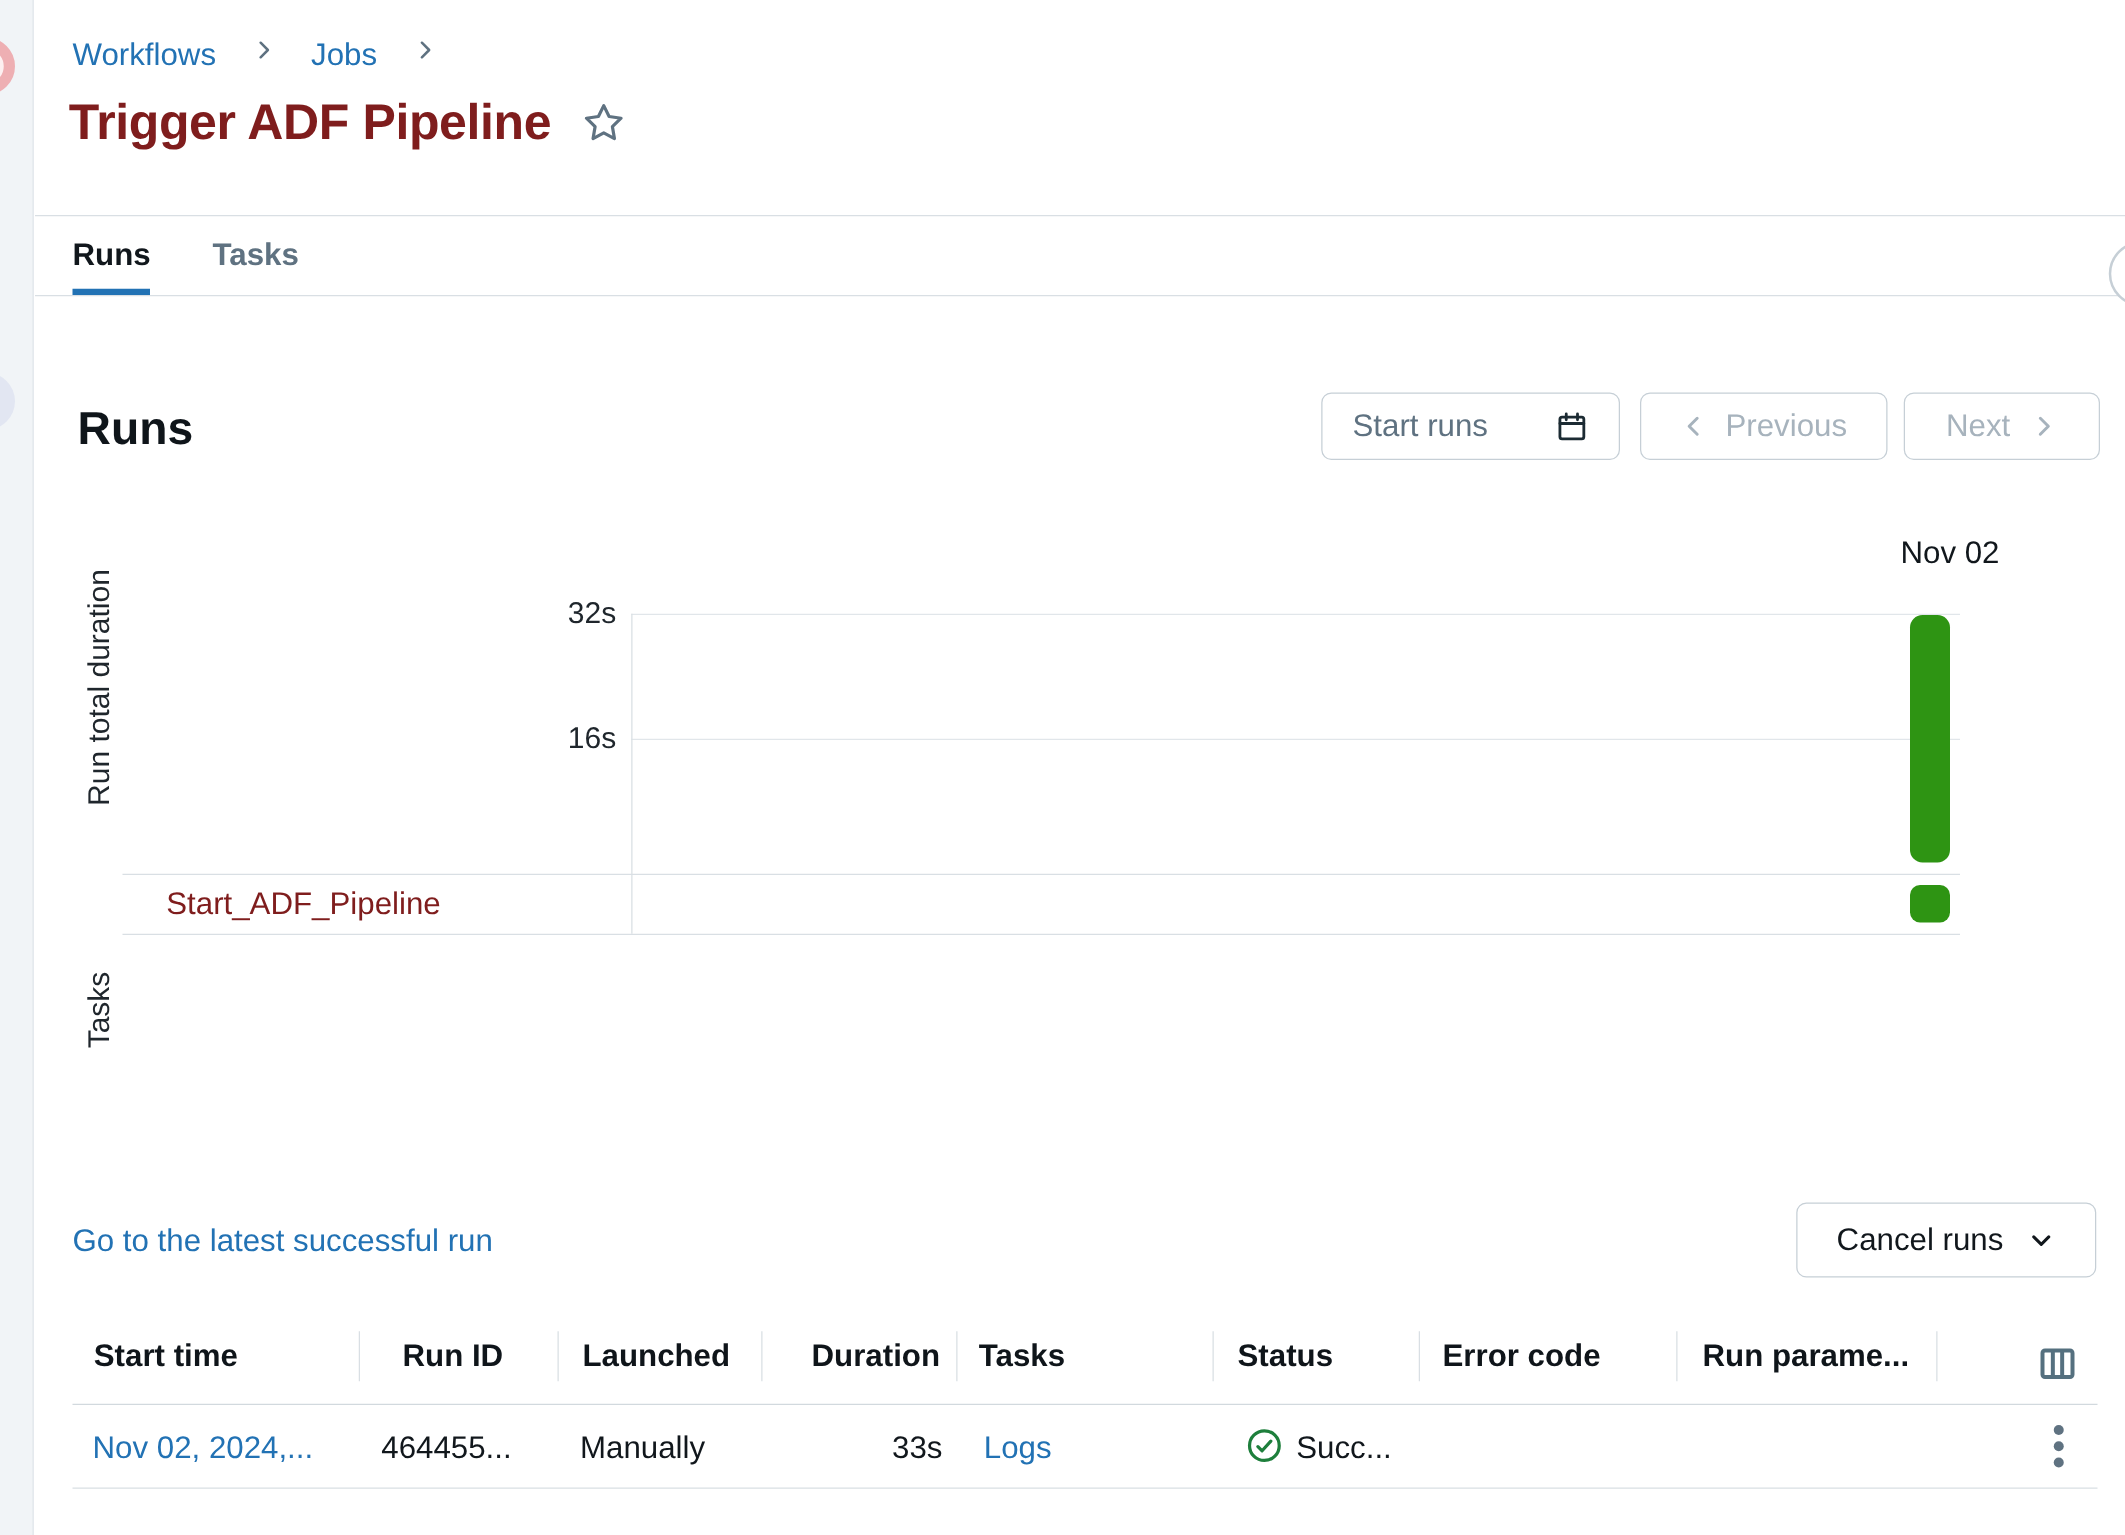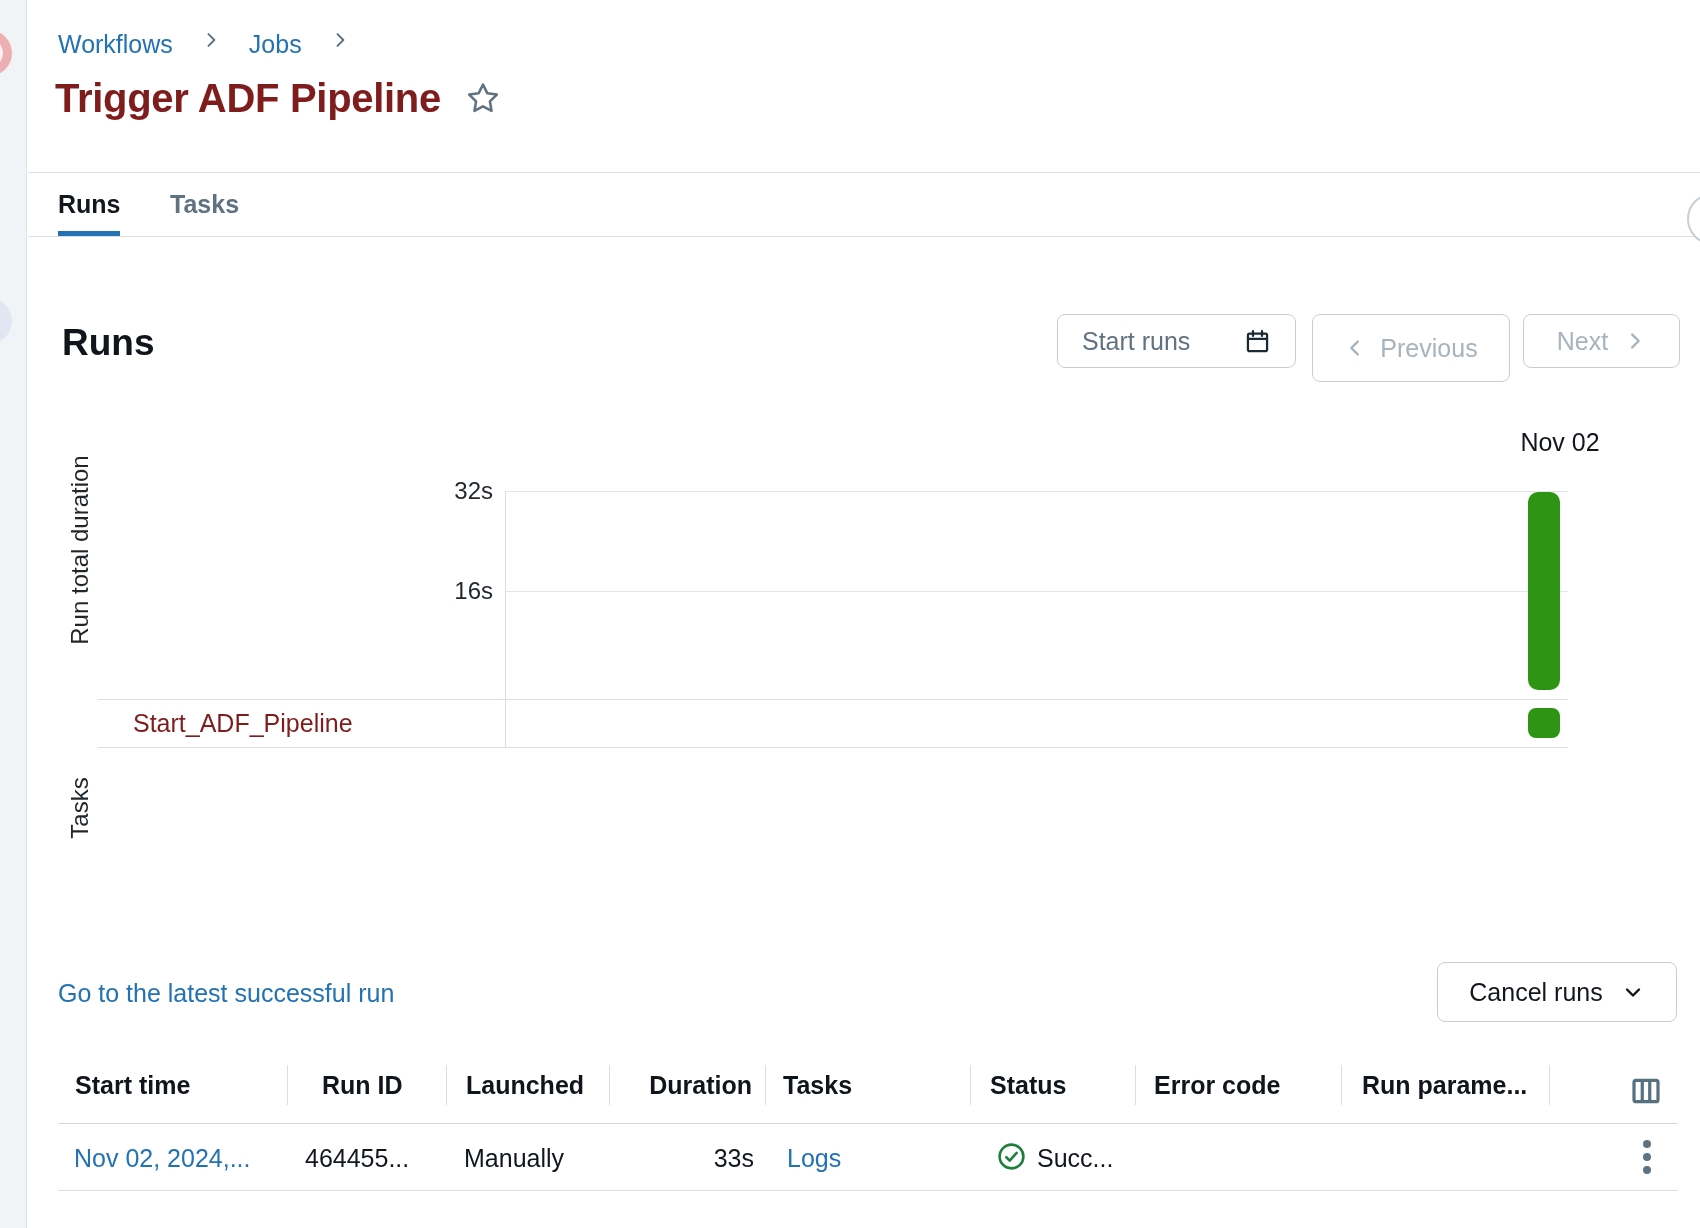--- a/index.html
+++ b/index.html
@@ -79,21 +79,21 @@
 <button class="btn" style="left:1057px;top:314px;width:239px;height:54px;padding:0 24px;justify-content:space-between;">
   <span style="color:#5f7281;">Start runs</span>
   <span>
     <svg width="27" height="27" viewBox="0 0 24 24" fill="none" stroke="#1c2b33" stroke-width="2" stroke-linecap="round">
       <rect x="3.5" y="5" width="17" height="15.5" rx="1.5"></rect>
       <path d="M8 2.8v4.2M16 2.8v4.2M3.5 9.6h17"></path>
     </svg>
   </span>
 </button>
 
-<button class="btn disabled" style="left:1312px;top:314px;width:198px;height:68px;justify-content:center;gap:14px;">
+<button class="btn disabled" style="left:1312px;top:314px;width:198px;height:54px;justify-content:center;gap:14px;">
   <span>
     <svg width="22" height="22" viewBox="0 0 24 24" fill="none" stroke="#a7b3bd" stroke-width="2.6" stroke-linecap="round" stroke-linejoin="round">
         <path d="M15 5l-7 7 7 7"></path>
       </svg>
   </span>
   <span>Previous</span>
 </button>
 
 <button class="btn disabled" style="left:1523px;top:314px;width:157px;height:54px;justify-content:center;gap:16px;">
   <span>Next</span>

